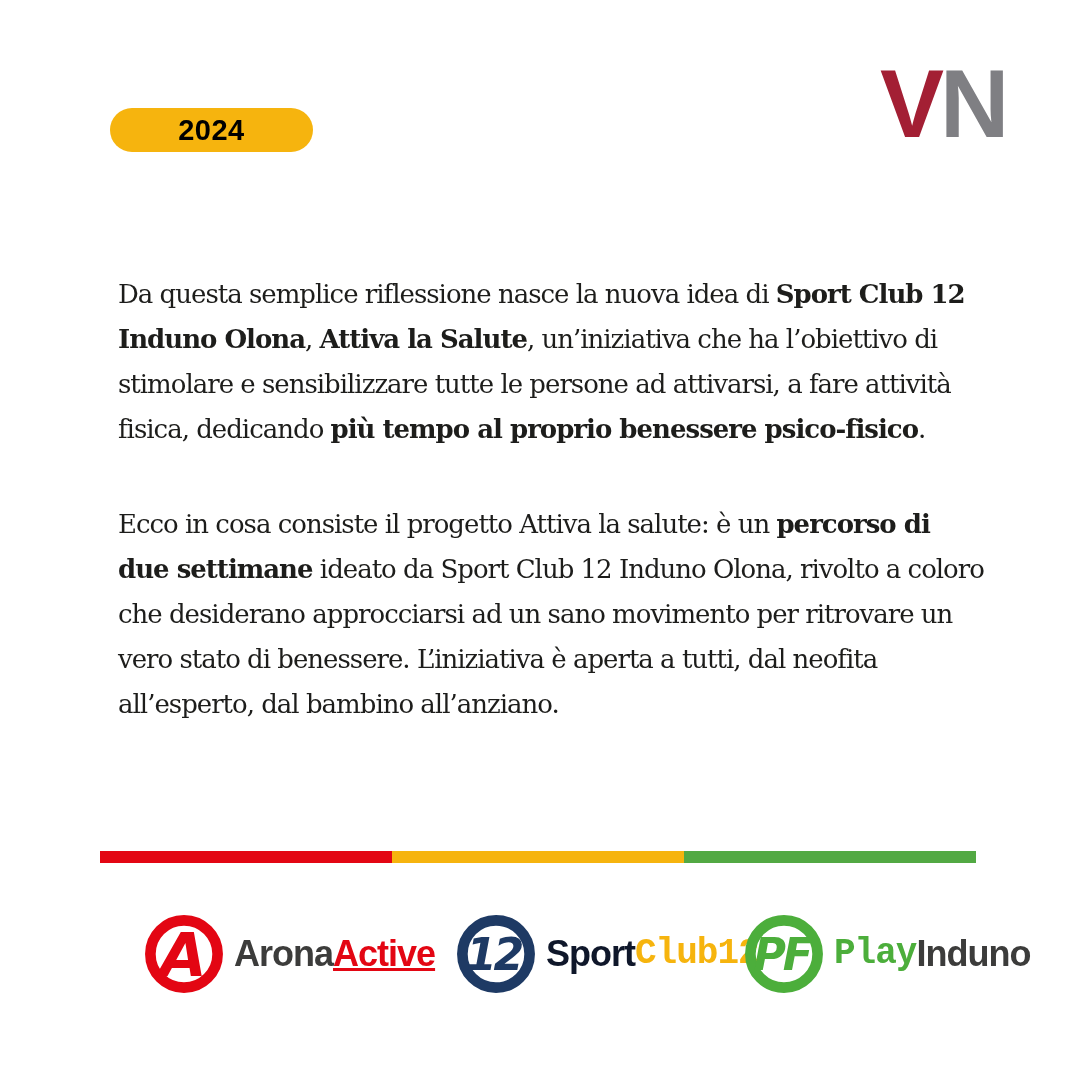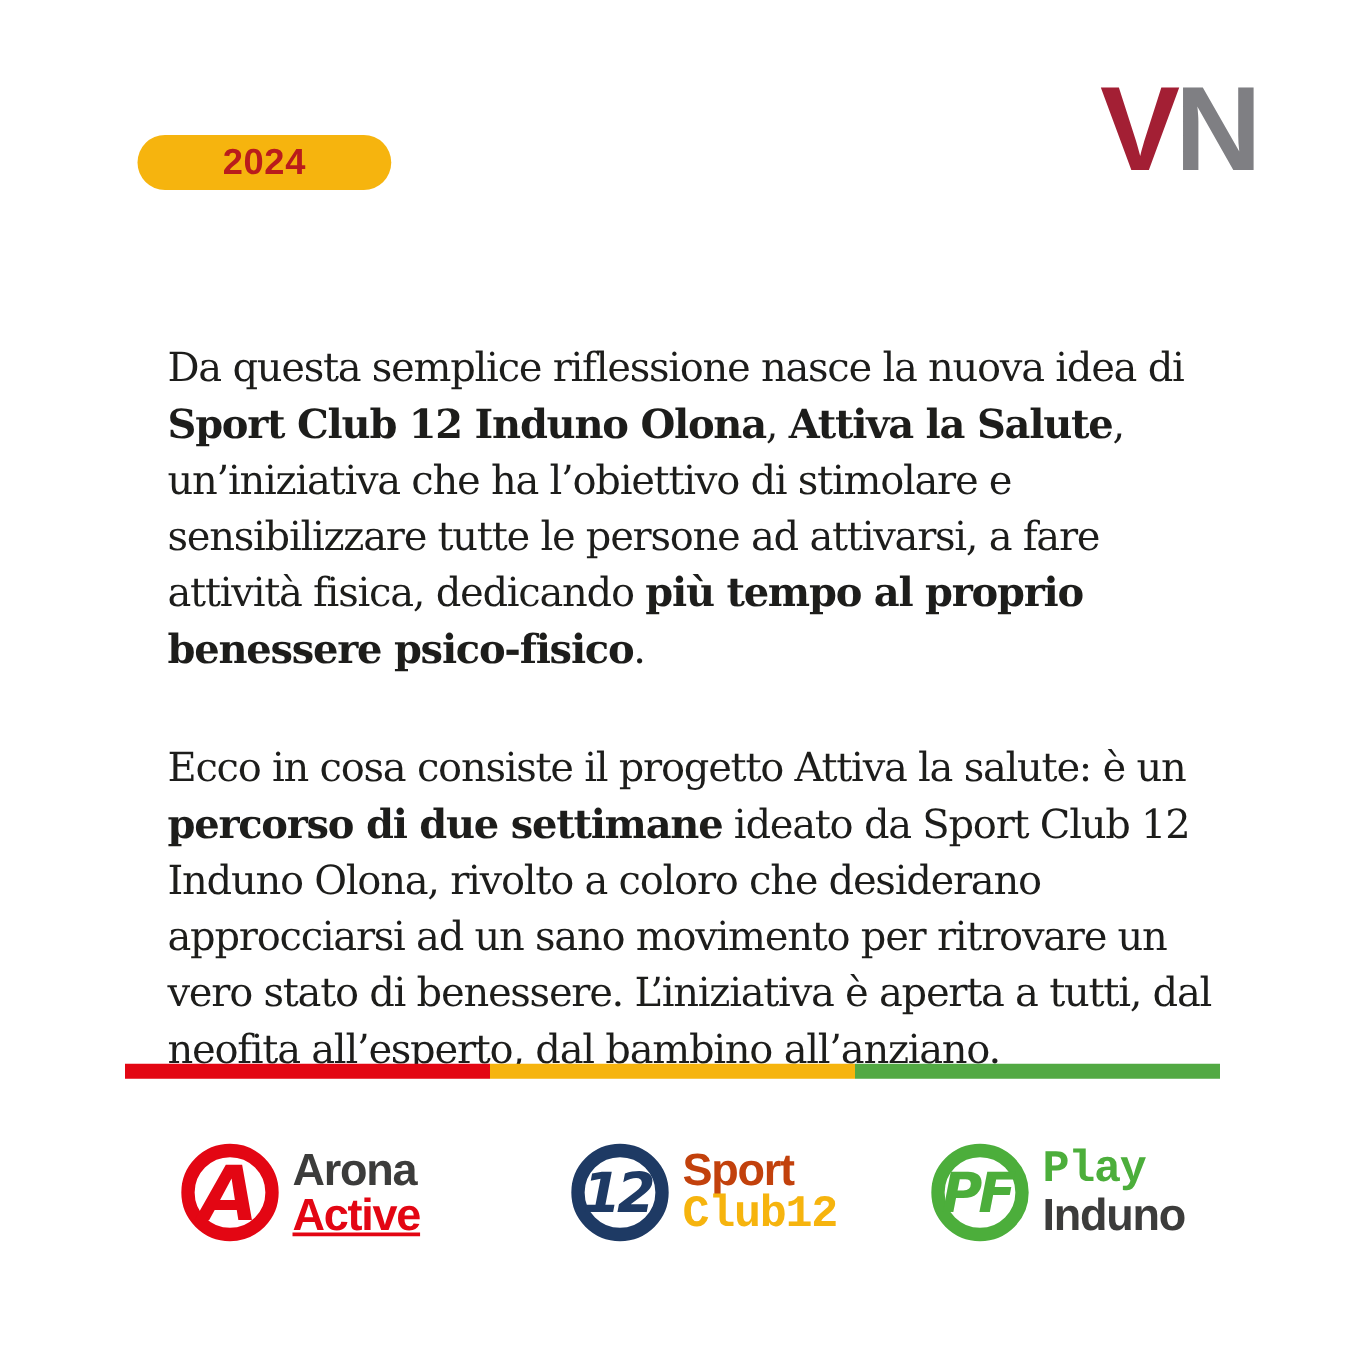--- a/index.html
+++ b/index.html
@@ -38,23 +38,23 @@
     font-family: "Liberation Sans", sans-serif;
     margin-left: 12px;
   }
   
   .article {
     position: absolute;
     left: 118px; top: 272px;
     width: 868px;
   }
   .article p {
-    margin: 0 0 50px 16px;
+    margin: 0 0 50px 0;
     font-family: "DejaVu Serif", serif;
-    font-size: 32px;
+    font-size: 26px;
     line-height: 45px;
     letter-spacing: -1px;
   }
   .article p:last-child { margin-bottom: 0; }
   .article b { font-weight: bold; }
   
   .bar {
     position: absolute;
     left: 100px; top: 851px;
     width: 876px; height: 12px;
@@ -68,38 +68,38 @@
     width: 840px; height: 86px;
   }
   .partner {
     position: absolute; top: 0;
     display: flex; align-items: center;
     gap: 9px;
     height: 84px;
   }
   .partner svg { display: block; }
   .partner .names {
-    display: flex; flex-direction: column; 
+    display: flex; flex-direction: row; 
   }
   .partner .names span {
     font-family: "Liberation Sans", sans-serif;
     font-weight: bold;
     font-size: 36px;
     line-height: 36px;
     letter-spacing: -1px;
     white-space: nowrap;
   }
 </style>
 </head>
 <body>
 
 <div class="canvas">
 
   <div class="badge" style="background-color: rgb(246, 180, 14);">
-    <span style="color: #b91c1c;">2024</span>
+    <span style="color: #000000;">2024</span>
   </div>
 
   <div class="vn"><span style="color: rgb(163, 31, 52);">V</span><span style="color: rgb(127, 127, 131);">N</span></div>
 
   <div class="article">
       <p style="color: rgb(29, 29, 27);"><span>Da questa semplice riflessione nasce la nuova idea di </span><b>Sport Club 12 Induno Olona</b><span>, </span><b>Attiva la Salute</b><span>, un’iniziativa che ha l’obiettivo di stimolare e sensibilizzare tutte le persone ad attivarsi, a fare attività fisica, dedicando </span><b>più tempo al proprio benessere psico-fisico</b><span>.</span></p>
       <p style="color: rgb(29, 29, 27);"><span>Ecco in cosa consiste il progetto Attiva la salute: è un </span><b>percorso di due settimane</b><span> ideato da Sport Club 12 Induno Olona, rivolto a coloro che desiderano approcciarsi ad un sano movimento per ritrovare un vero stato di benessere. L’iniziativa è aperta a tutti, dal neofita all’esperto, dal bambino all’anziano.</span></p>
     </div>
 
   <div class="bar">
@@ -118,21 +118,21 @@
           <span style="color: rgb(60, 60, 59);">Arona</span>
           <span style="color: rgb(227, 6, 19); text-decoration: underline;">Active</span>
         </div>
       </div>
       <div class="partner" style="left: 312px;">
         <svg width="82" height="82" viewBox="0 0 100 100">
           <circle cx="50" cy="50" r="41" fill="none" stroke="#1E3A64" stroke-width="13"></circle>
           <text x="47" y="69.44" text-anchor="middle" fill="#1E3A64" font-family="&quot;DejaVu Sans&quot;, sans-serif" font-weight="bold" font-style="italic" font-size="54" letter-spacing="-4">12</text>
         </svg>
         <div class="names">
-          <span style="color: #c2410c;">Sport</span>
+          <span style="color: #0f172a;">Sport</span>
           <span style="color: rgb(246, 180, 14); font-family: Liberation Mono, monospace;">Club12</span>
         </div>
       </div>
       <div class="partner" style="left: 600px;">
         <svg width="82" height="82" viewBox="0 0 100 100">
           <circle cx="50" cy="50" r="41" fill="none" stroke="#4CAE3B" stroke-width="13"></circle>
           <text x="47" y="69.44" text-anchor="middle" fill="#4CAE3B" font-family="&quot;DejaVu Sans&quot;, sans-serif" font-weight="bold" font-style="italic" font-size="54" letter-spacing="-4">PF</text>
         </svg>
         <div class="names">
           <span style="color: rgb(76, 174, 59); font-family: Liberation Mono, monospace;">Play</span>

